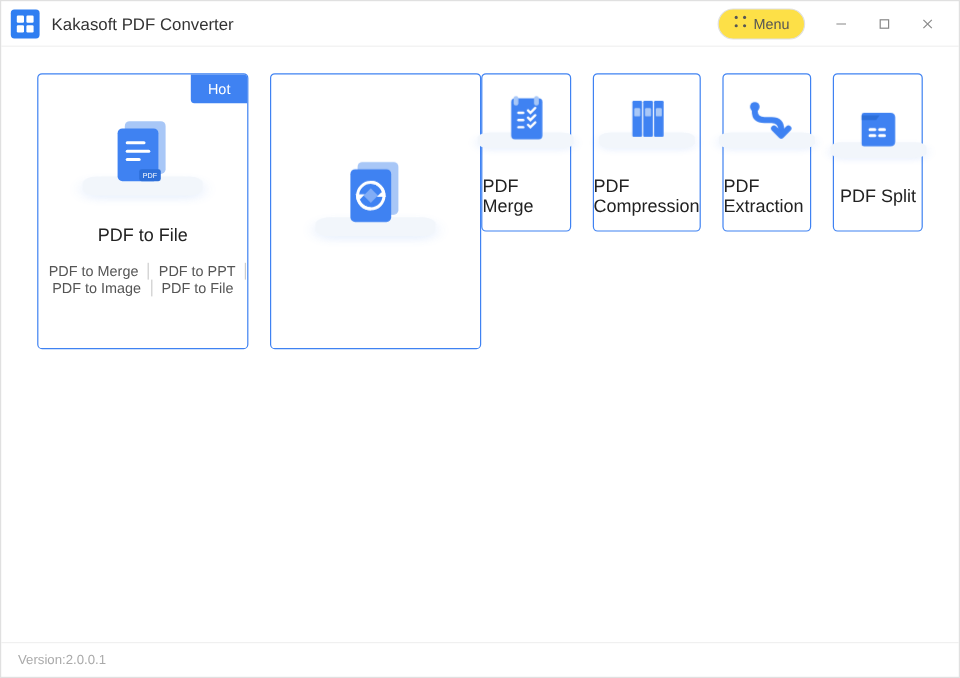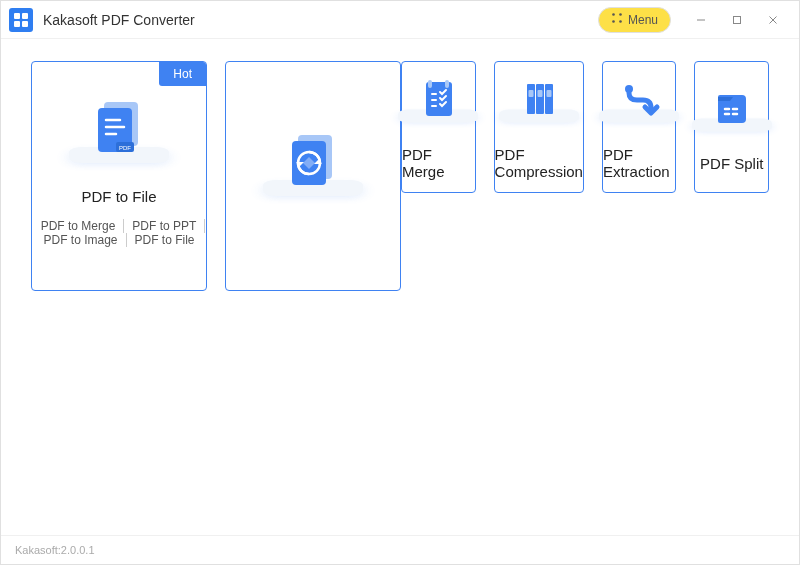--- a/index.html
+++ b/index.html
@@ -340,15 +340,15 @@
             <line x1="25" y1="26" x2="29" y2="26" stroke="#fff" stroke-width="2.5" stroke-linecap="round"></line>
             <line x1="25" y1="31" x2="29" y2="31" stroke="#fff" stroke-width="2.5" stroke-linecap="round"></line>
           </svg>
         </div>
         <div class="small-title">PDF Split</div>
       </div>
     </div>
   </div>
 
   <div class="footer">
-    <span>Kakasoft:2.0.0.1</span>
+    <span>Version:2.0.0.1</span>
   </div>
 </div>
 
 </body></html>

